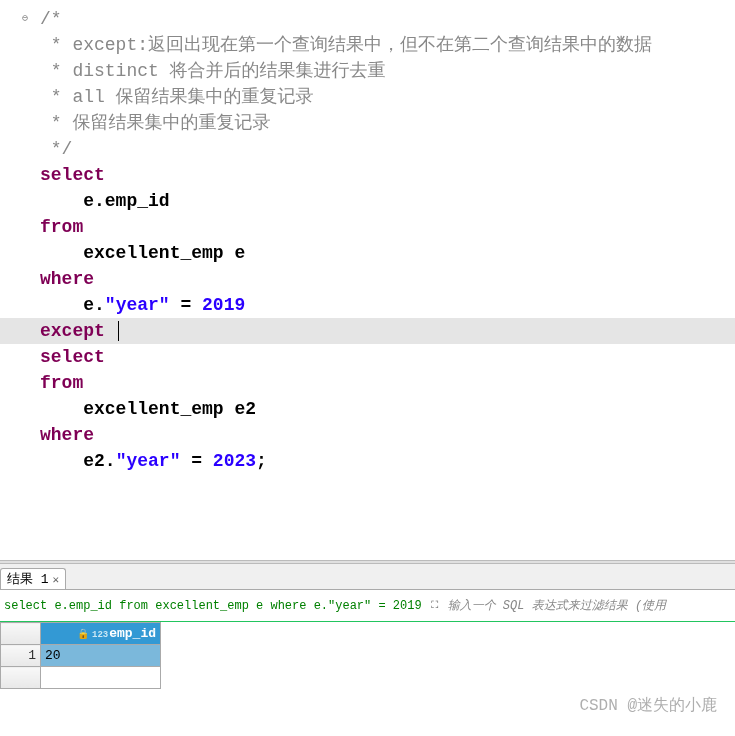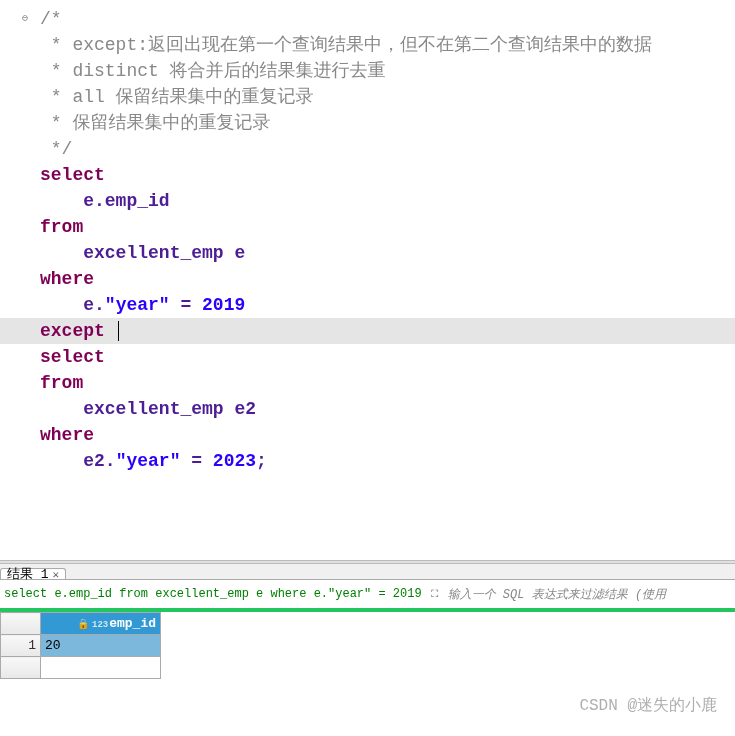--- a/index.html
+++ b/index.html
@@ -31,60 +31,60 @@
   position: absolute;
   left: 22px;
   color: #888;
   font-size: 10px;
   font-weight: normal;
 }
 .comment { color: #888; font-weight: normal; }
 .keyword { color: #7f0055; }
 .string { color: #2a00ff; }
 .number { color: #2a00ff; }
-.ident { color: #4c1d95; }
+.ident { color: #000000; }
 .cursor {
   display: inline-block;
   width: 1px;
   height: 20px;
   background: #000;
   vertical-align: middle;
   margin-left: 2px;
 }
 .divider {
   height: 4px;
   background: #e0e0e0;
   border-top: 1px solid #bbb;
   border-bottom: 1px solid #bbb;
 }
 .tabs {
   background: #f0f0f0;
   padding-top: 4px;
   font-size: 13px;
   font-weight: normal;
   border-bottom: 1px solid #aaa;
-  height: 16px;
+  height: 26px;
   display: flex;
 }
 .tab {
   background: #fff;
   border: 1px solid #aaa;
   border-bottom: none;
   padding: 2px 6px;
   display: flex;
   align-items: center;
   gap: 4px;
   border-radius: 3px 3px 0 0;
 }
 .tab .close { color: #666; font-size: 11px; }
 .result-toolbar {
   display: flex;
   align-items: center;
   background: #fff;
-  border-bottom: 4px solid #22c55e;
+  border-bottom: 1px solid #22c55e;
   height: 32px;
   font-size: 12px;
   font-weight: normal;
   gap: 6px;
   padding: 12px 4px;
 }
 .result-toolbar .query { color: #008000; white-space: nowrap; overflow: hidden; }
 .result-toolbar .filter { color: #888; flex: 1; font-style: italic; white-space: nowrap; overflow: hidden; }
 .expand-icon {
   width: 14px; height: 14px;

